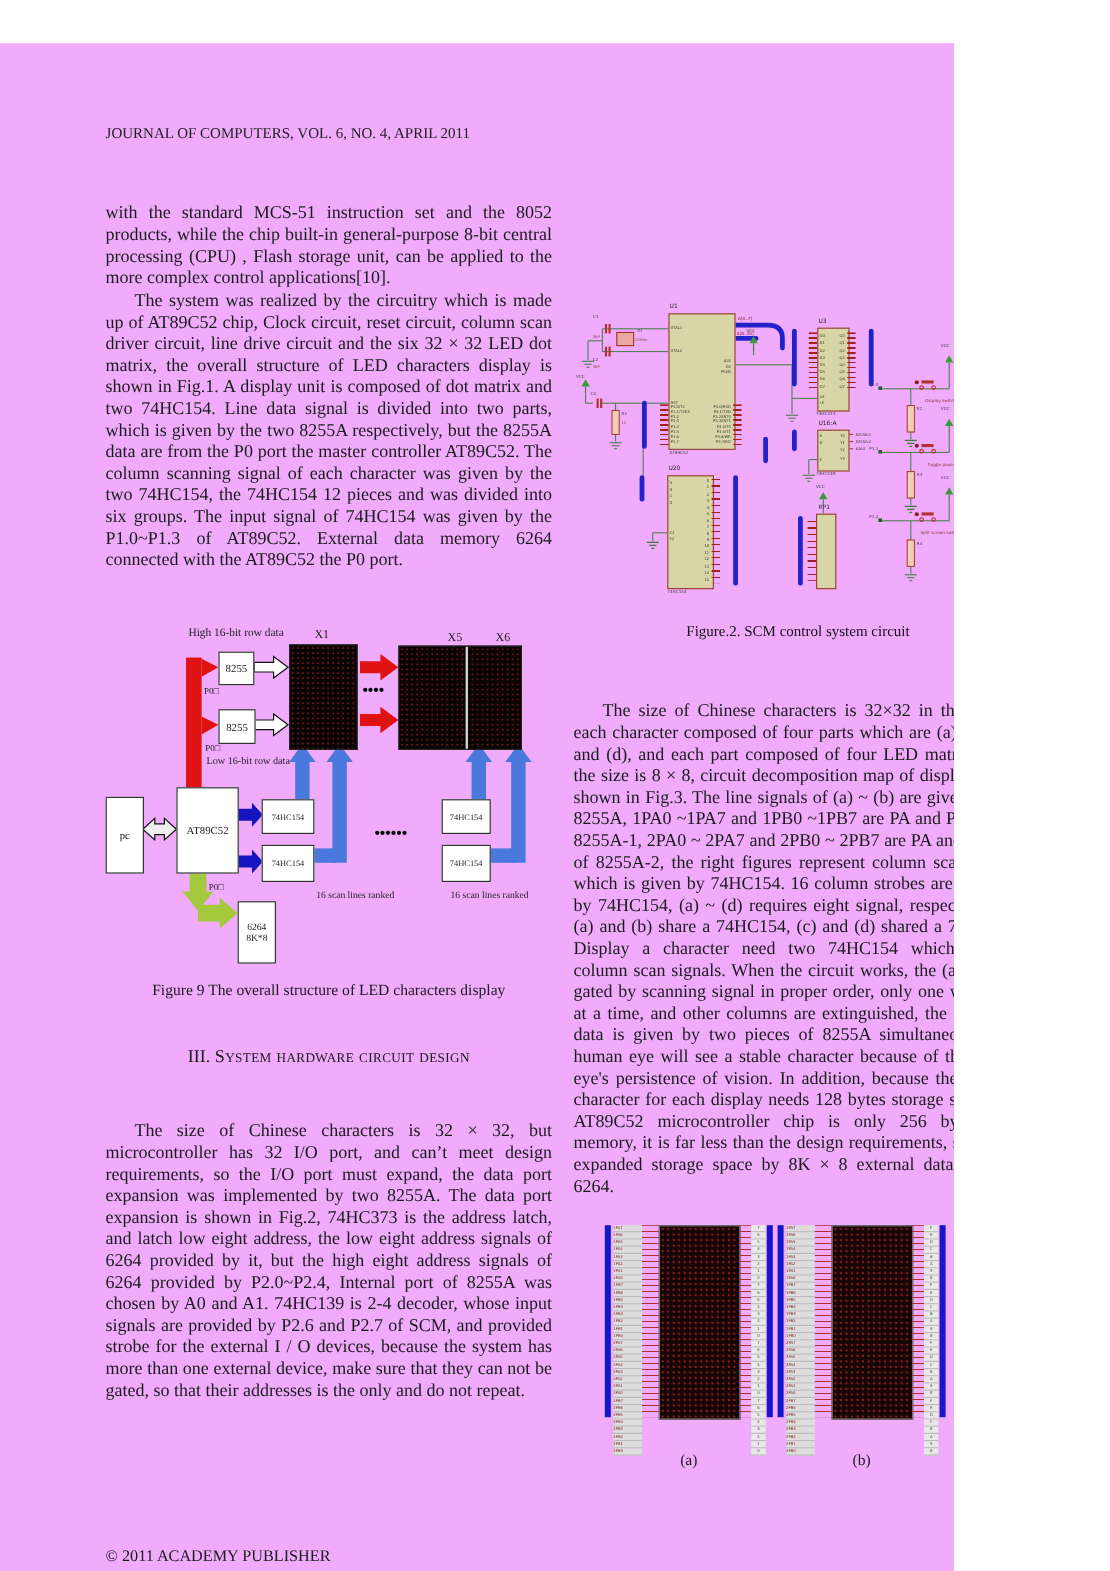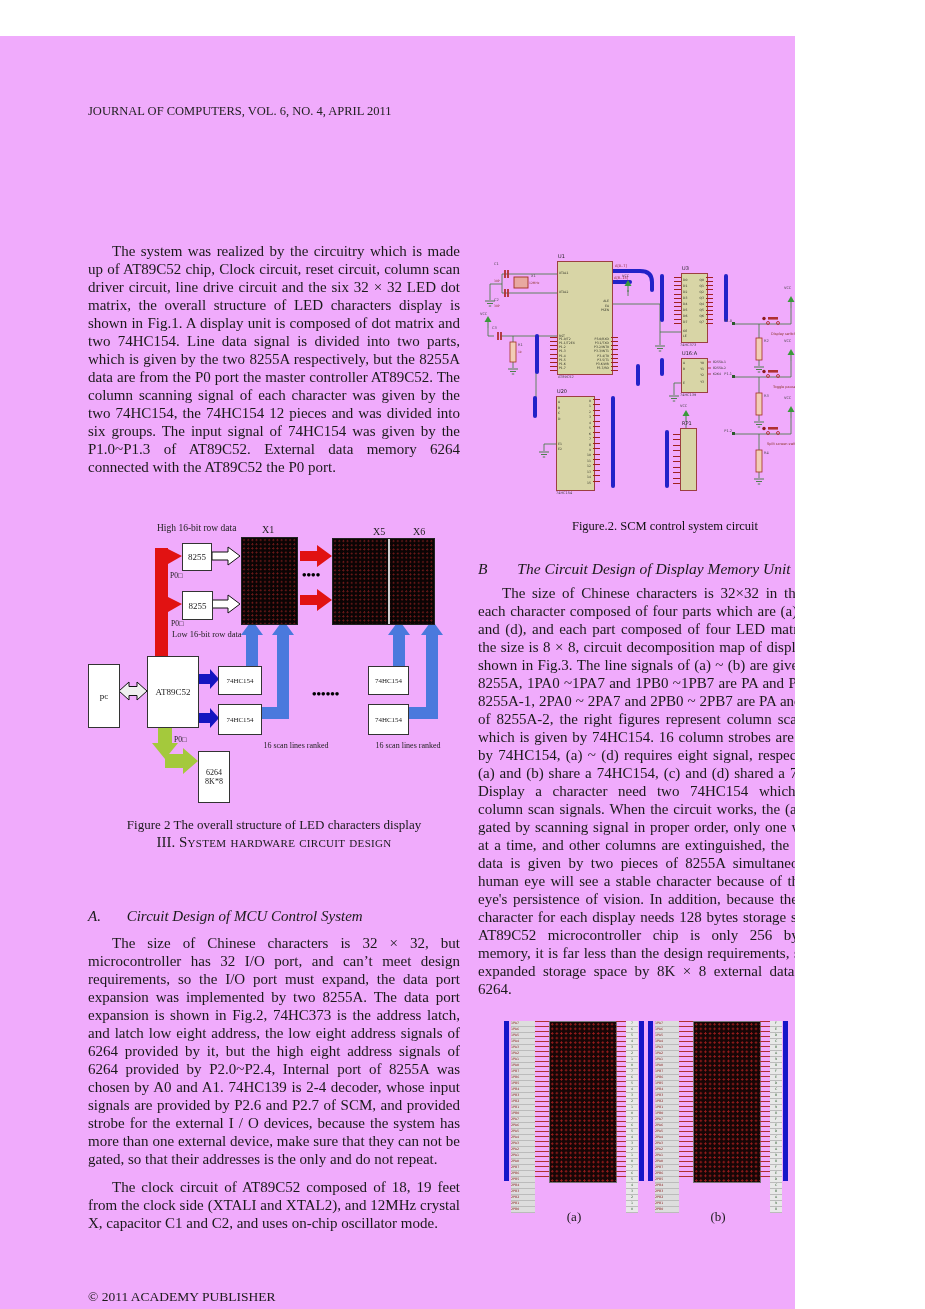--- a/index.html
+++ b/index.html
@@ -42,20 +42,21 @@
          background-size:4.6px 4.6px;}
 </style>
 </head>
 <body>
 
 <div id="page">
 
   <div class="abs hdr" style="left:88px;top:68px;">JOURNAL OF COMPUTERS, VOL. 6, NO. 4, APRIL 2011</div>
   <div class="abs hdr" style="left:810px;top:68px;width:42px;text-align:right;">824</div>
 
+  <div class="abs par" style="left:88px;top:133px;width:372px;">with the standard MCS-51 instruction set and the 8052 products, while the chip built-in general-purpose 8-bit central processing (CPU) , Flash storage unit, can be applied to  the more complex control applications[10].</div>
   <div class="abs par ind" style="left:88px;top:206px;width:372px;">The system was realized by the circuitry which is made up of AT89C52 chip, Clock circuit, reset circuit, column scan driver circuit, line drive circuit and the six 32 × 32 LED dot matrix, the overall structure of LED characters display is shown in Fig.1. A display unit is composed of dot matrix and two 74HC154. Line data signal is divided into two parts, which is given by the two 8255A respectively, but the 8255A data are from the P0 port the master controller AT89C52. The column scanning signal of each character was given by the two 74HC154, the 74HC154 12 pieces and was divided into six groups. The input signal of 74HC154 was given by the P1.0~P1.3 of AT89C52. External data memory 6264 connected with the AT89C52 the P0 port.</div>
 
   <div class="abs" style="left:88px;top:487px;width:372px;height:320px;">
     <svg class="abs" style="left:0;top:0;" width="372" height="290" viewBox="0 0 372 290">
       <g fill="#e11212">
         <rect x="67" y="25" width="13" height="108"></rect>
         <polygon points="80,26 94,33 80,41"></polygon>
         <polygon points="80,74 94,81 80,89"></polygon>
       </g>
       <g fill="#fff" stroke="#111" stroke-width="1">
@@ -117,35 +118,30 @@
     <div class="figlab" style="left:160px;top:218px;width:96px;text-align:center;font-size:8px;">16 scan lines ranked</div>
     <div class="figlab" style="left:272px;top:218px;width:96px;text-align:center;font-size:8px;">16 scan lines ranked</div>
 
     <div class="figlab" style="left:86px;top:212px;font-size:7.5px;">P0□</div>
 
     <div class="fbox" style="left:110px;top:228px;width:30px;height:50px;font-size:8px;flex-direction:column;">
       <div>6264</div>
       <div>8K*8</div>
     </div>
 
-    <div class="abs" style="left:0;top:294px;width:372px;text-align:center;font-size:13px;">Figure 2   The overall structure of LED characters display</div>
+    <div class="abs" style="left:0;top:294px;width:372px;text-align:center;font-size:13px;">Figure 9   The overall structure of LED characters display</div>
   </div>
 
-  <div class="abs" style="left:88px;top:798px;width:372px;text-align:center;font-size:15px;">
+  <div class="abs" style="left:88px;top:837px;width:372px;text-align:center;font-size:15px;">
     <span>III.</span>
     <span class="smallcaps">System hardware circuit design</span>
   </div>
 
-  <div class="abs ital" style="left:88px;top:872px;width:372px;font-size:15px;">
-    <span>A.</span>
-    <span style="margin-left:22px;">Circuit Design of MCU Control System</span>
-  </div>
 
   <div class="abs par ind" style="left:88px;top:898px;width:372px;">The size of Chinese characters is 32 × 32, but microcontroller has 32 I/O port, and can’t meet design requirements, so the I/O port must expand, the data port expansion was implemented by two 8255A. The data port expansion is shown in Fig.2, 74HC373 is the address latch, and latch low eight address, the low eight address signals of 6264 provided by it, but the high eight address signals of 6264 provided by P2.0~P2.4, Internal port of 8255A was chosen by A0 and A1. 74HC139 is 2-4 decoder, whose input signals are provided by P2.6 and P2.7 of SCM, and provided strobe for the external I / O devices, because the system has more than one external device, make sure that they can not be gated, so that their addresses is the only and do not repeat.</div>
-  <div class="abs par ind" style="left:88px;top:1142px;width:372px;">The clock circuit of AT89C52 composed of 18, 19 feet from the clock side (XTALI and XTAL2), and 12MHz crystal X, capacitor C1 and C2, and uses on-chip oscillator mode.</div>
 
 
   <div class="abs" style="left:478px;top:210px;width:374px;height:265px;">
     <svg class="abs" style="left:0;top:0;" width="374" height="265" viewBox="0 0 374 265">
       <defs>
         <g id="gnd" stroke="#3a7a3a" stroke-width=".9" fill="none">
           <path d="M-5,0 H5 M-3,2.5 H3 M-1.2,5 H1.2"></path>
         </g>
         <g id="vcc">
           <path d="M0,10 V4" stroke="#3a7a3a" stroke-width=".9"></path>
@@ -380,24 +376,20 @@
         <div class="pin pr" style="height: 5.45px; line-height: 5.45px;">11</div>
         <div class="pin pr" style="height: 5.45px; line-height: 5.45px;">12</div>
         <div class="pin pr" style="height: 5.45px; line-height: 5.45px;">13</div>
         <div class="pin pr" style="height: 5.45px; line-height: 5.45px;">14</div>
         <div class="pin pr" style="height: 5.45px; line-height: 5.45px;">15</div>
       </div>
   </div>
 
   <div class="abs cap" style="left:478px;top:483px;width:374px;">Figure.2.   SCM control system circuit</div>
 
-  <div class="abs ital" style="left:478px;top:524px;width:374px;font-size:15.5px;">
-    <span>B</span>
-    <span style="margin-left:26px;">The Circuit Design of Display Memory Unit</span>
-  </div>
 
   <div class="abs par ind" style="left:478px;top:548px;width:374px;">The size of Chinese characters is 32×32 in the design, each character composed of four parts which are (a), (b), (c), and (d), and each part composed of four LED matrix which the size is 8 × 8, circuit decomposition map of display unit is shown in Fig.3. The line signals of (a) ~ (b) are given by two 8255A, 1PA0 ~1PA7 and 1PB0 ~1PB7 are PA and PB port of 8255A-1, 2PA0 ~ 2PA7 and 2PB0 ~ 2PB7 are PA and PB port of 8255A-2, the right figures represent column scan signals which is given by 74HC154. 16 column strobes are provided by 74HC154, (a) ~ (d) requires eight signal, respectively, so (a) and (b) share a 74HC154, (c) and (d) shared a 74HC154. Display a character need two 74HC154 which provide column scan signals. When the circuit works, the (a) ~ (d) is gated by scanning signal in proper order, only one was gated at a time, and other columns are extinguished, the displayed data is given by two pieces of 8255A simultaneously, the human eye will see a stable character because of the human eye's persistence of vision. In addition, because the Chinese character for each display needs 128 bytes storage space, but AT89C52 microcontroller chip is only 256 bytes data memory, it is far less than the design requirements, so we the expanded storage space by 8K × 8 external data memory 6264.</div>
 
   <div class="abs" style="left:478px;top:983px;width:374px;height:215px;">
     <div class="led-panel" id="panel-a" style="left:26px;top:2px;">
       <div class="bluebar" style="left:0;"></div>
       <div class="lstrip ll" style="left:7px;width:24px;">
           <div class="lrow">1PA7</div>
           <div class="lrow">1PA6</div>
           <div class="lrow">1PA5</div>

